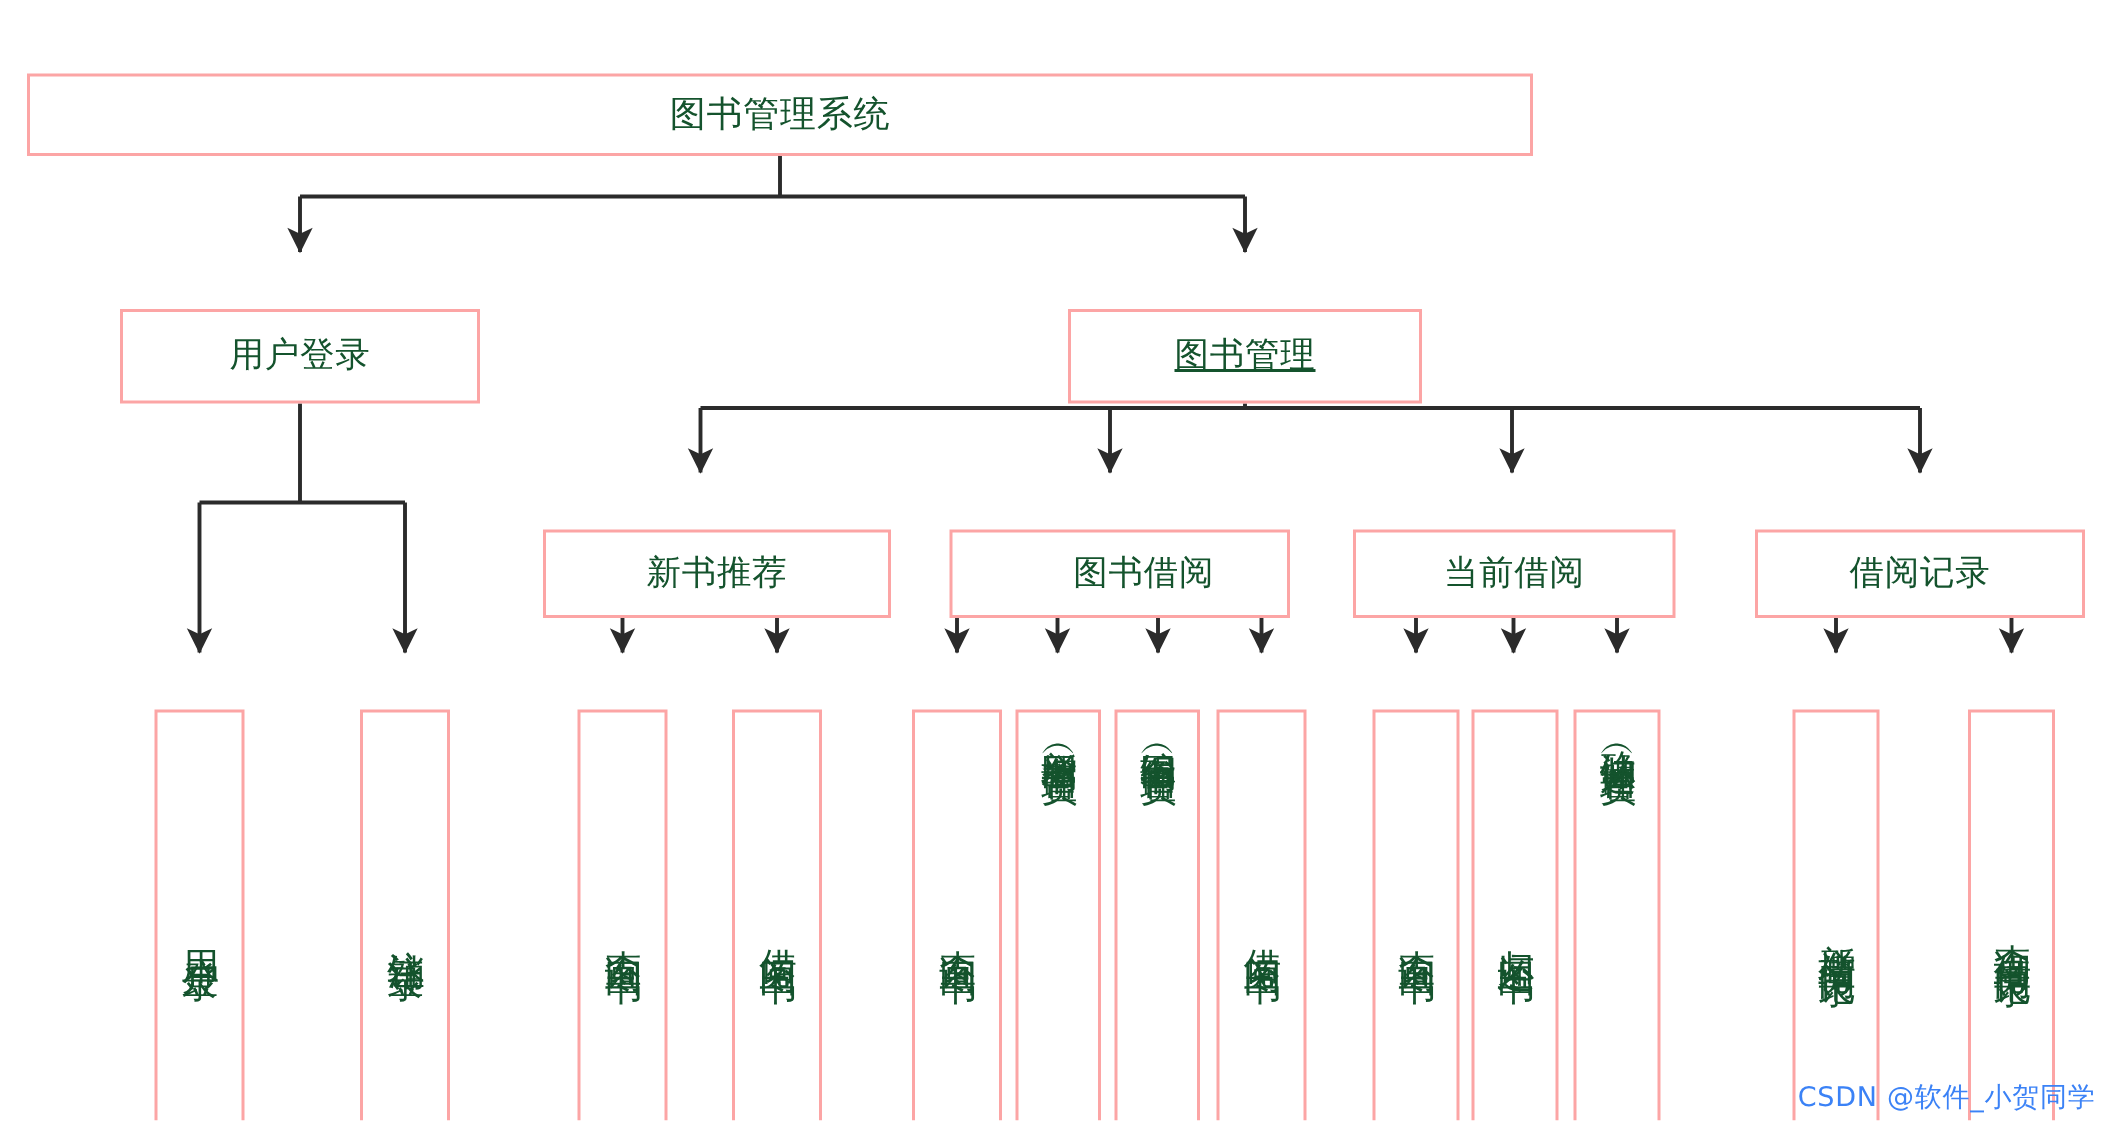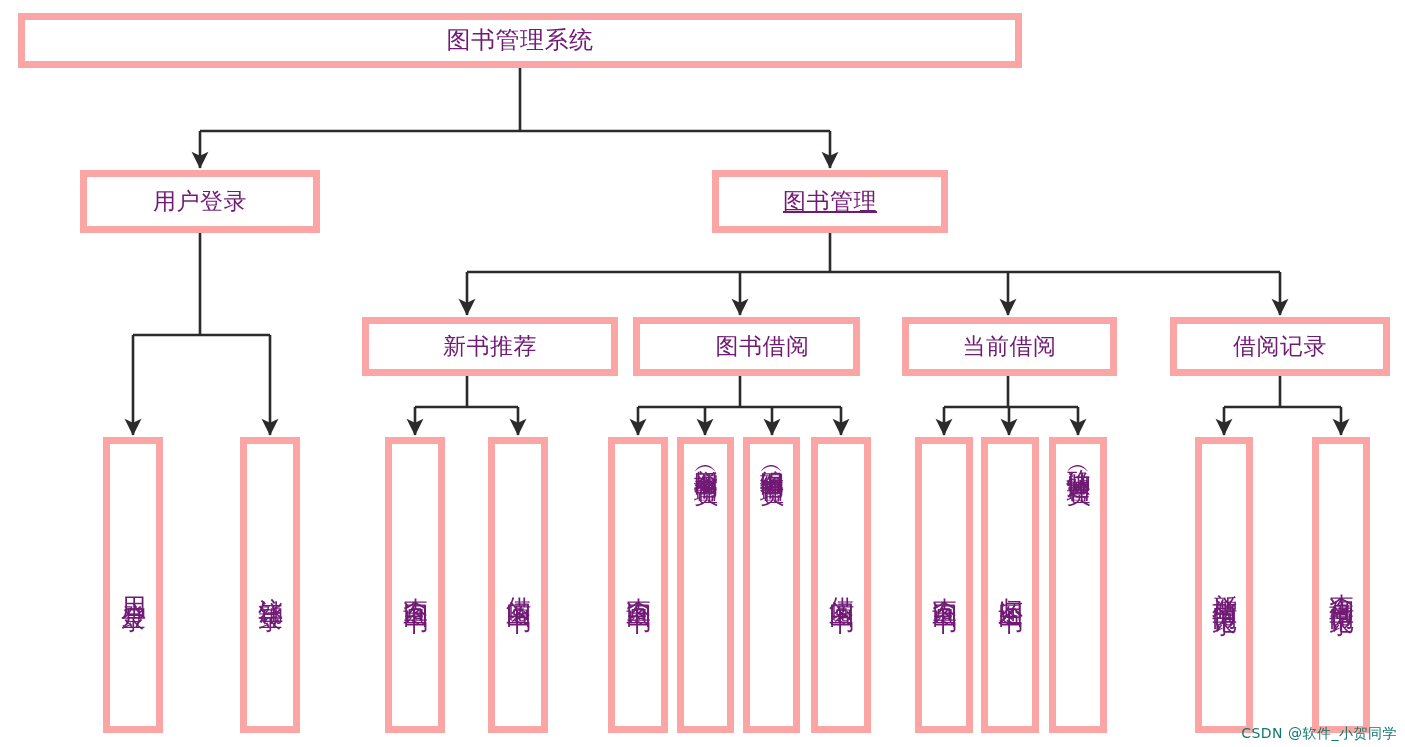--- a/index.html
+++ b/index.html
@@ -23,25 +23,26 @@
     left: 0;
     top: 0;
     width: 1405px;
     height: 747px;
     pointer-events: none;
   }
   .node {
     position: absolute;
     box-sizing: border-box;
     background: #ffffff;
-    border: 7px solid #fca5a5;
+    border: 2px solid #fca5a5;
     display: flex;
     align-items: center;
     justify-content: center;
-    color: #701a75;
+    color: #14532d;
+    margin-top: 36px;
   }
   .node-label {
     display: block;
     text-align: center;
     line-height: 1.15;
     white-space: nowrap;
   }
   
   .node.horiz .node-label {
     font-size: 23px;
@@ -70,22 +71,22 @@
     letter-spacing: 2px;
   }
   .node.vert.center-text {
     align-items: center;
     padding-top: 0;
   }
   #watermark {
     position: absolute;
     right: 8px;
     bottom: 4px;
-    font-size: 14px;
-    color: #0f766e;
+    font-size: 18px;
+    color: #3b82f6;
     letter-spacing: 0.5px;
     white-space: nowrap;
   }
 </style>
 </head>
 <body>
 
 <div id="diagram-root">
 
   <svg id="edge-layer" viewBox="0 0 1405 747" xmlns="http://www.w3.org/2000/svg">
@@ -142,21 +143,21 @@
     <span class="node-label">图书管理系统</span>
   </div>
 
   <div class="node horiz" style="left:80px; top:170px; width:240px; height:63px;">
     <span class="node-label">用户登录</span>
   </div>
   <div class="node horiz" style="left:712px; top:170px; width:236px; height:63px;text-decoration:underline;">
     <span class="node-label">图书管理</span>
   </div>
 
-  <div class="node horiz" style="left:362px; top:317px; width:256px; height:59px;">
+  <div class="node horiz" style="left:362px; top:317px; width:232px; height:59px;">
     <span class="node-label">新书推荐</span>
   </div>
   <div class="node horiz" style="left:633px; top:317px; width:227px; height:59px;padding-left:32px;">
     <span class="node-label">图书借阅</span>
   </div>
   <div class="node horiz" style="left:902px; top:317px; width:215px; height:59px;">
     <span class="node-label">当前借阅</span>
   </div>
   <div class="node horiz" style="left:1170px; top:317px; width:220px; height:59px;">
     <span class="node-label">借阅记录</span>

